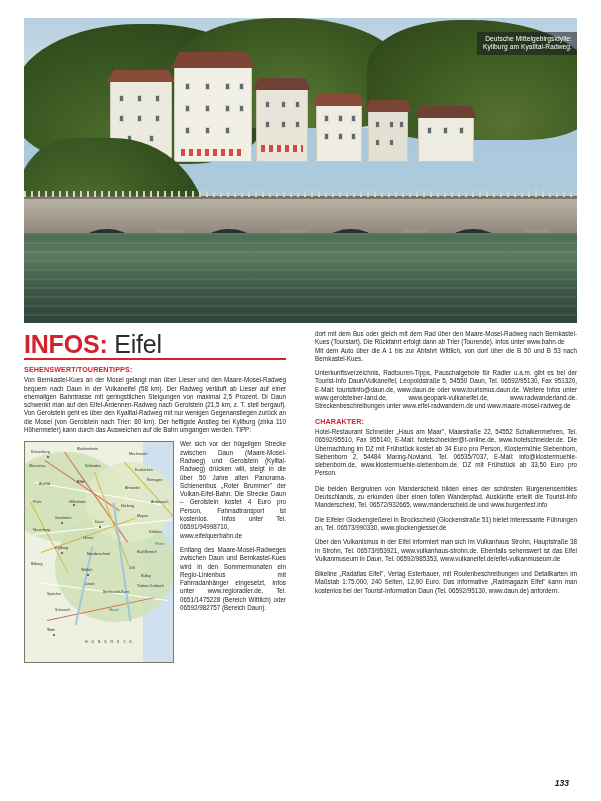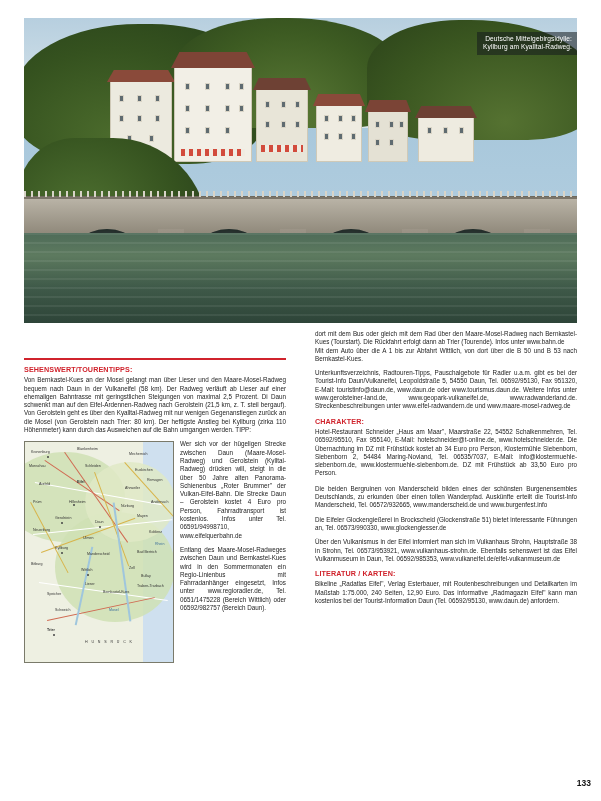--- a/index.html
+++ b/index.html
@@ -209,22 +209,22 @@
   }
   .signpic .post {
     position:absolute; width:3px; background:#b9b2a0; border:1px solid #8b856f;
   }
 
   .caption-under {
     font-size: 6px; color:#333; margin-top:2px;
   }
 
   .pagenum {
-    position:absolute; right: 10px; bottom: 13px;
-    font-size: 8.5px; color:#111; font-weight:bold;
+    position:absolute; right: 32px; bottom: 13px;
+    font-size: 8.5px; color:#111; font-weight:bold;font-style:italic;
   }
 
   .clearfix:after { content:""; display:block; clear:both; }
 </style>
 </head>
 <body>
 
 <div class="page">
 
   <div class="photo">
@@ -307,20 +307,24 @@
       <div class="pier" style="left:378px;"></div>
       <div class="pier" style="left:500px;"></div>
     </div>
 
     <div class="water"></div>
 
     <div class="photo-caption" style="white-space:pre-line;">Deutsche Mittelgebirgsidylle:
 Kyllburg am Kyalltal-Radweg.</div>
   </div>
 
+  <div class="headline">
+    <span class="red">INFOS:</span>
+    <span class="dark">Eifel</span>
+  </div>
   <div class="head-rule"></div>
 
   <div class="col col-left">
 
     <div class="sec-block clearfix">
       <h3 class="sec">SEHENSWERT/TOURENTIPPS:</h3>
       <p class="body">Von Bernkastel-Kues an der Mosel gelangt man über Lieser und den Maare-Mosel-Radweg bequem nach Daun in der Vulkaneifel (58 km). Der Radweg verläuft ab Lieser auf einer ehemaligen Bahntrasse mit geringstlichen Steigungen von maximal 2,5 Prozent. Di Daun schwenkt man auf den Eifel-Ardennen-Radweg nach Gerolstein (21,5 km, z. T. steil bergauf). Von Gerolstein geht es über den Kyalltal-Radweg mit nur wenigen Gegenanstiegen zurück an die Mosel (von Gerolstein nach Trier: 80 km). Der heftigste Anstieg bei Kyllburg (zirka 110 Höhenmeter) kann durch das Ausweichen auf die Bahn umgangen werden. TIPP:</p>
 
       <div class="map">
         <div class="water-b" style="left:118px; top:0; width:34px; height:222px; background:#cfe0ef;"></div>
@@ -409,19 +413,18 @@
       <p class="body">Hotel-Restaurant Schneider „Haus am Maar", Maarstraße 22, 54552 Schalkenmehren, Tel. 06592/95510, Fax 955140, E-Mail: hotelschneider@t-online.de, www.hotelschneider.de. Die Übernachtung im DZ mit Frühstück kostet ab 34 Euro pro Person, Klostermühle Siebenborn, Siebenborn 2, 54484 Maring-Noviand, Tel. 06535/7037, E-Mail: info@klostermuehle-siebenborn.de, www.klostermuehle-siebenborn.de. DZ mit Frühstück ab 33,50 Euro pro Person.</p>
     </div>
 
     <div class="sec-block">
       <p class="body">Die beiden Bergruinen von Manderscheid bilden eines der schönsten Burgenensembles Deutschlands, zu erkunden über einen tollen Wanderpfad. Auskünfte erteilt die Tourist-Info Manderscheid, Tel. 06572/932665, www.manderscheid.de und www.burgenfest.info</p>
       <p class="body">Die Eifeler Glockengießerei in Brockscheid (Glockenstraße 51) bietet interessante Führungen an, Tel. 06573/990330, www.glockengiesser.de</p>
       <p class="body">Über den Vulkanismus in der Eifel informiert man sich im Vulkanhaus Strohn, Hauptstraße 38 in Strohn, Tel. 06573/953921, www.vulkanhaus-strohn.de. Ebenfalls sehenswert ist das Eifel Vulkanmuseum in Daun, Tel. 06592/985353, www.vulkaneifel.de/eifel-vulkanmuseum.de</p>
     </div>
 
     <div class="sec-block">
-      <h3 class="sec">LITERATUR / KARTEN:</h3>
       <p class="body">Bikeline „Radatlas Eifel", Verlag Esterbauer, mit Routenbeschreibungen und Detailkarten im Maßstab 1:75.000, 240 Seiten, 12,90 Euro. Das informative „Radmagazin Eifel" kann man kostenlos bei der Tourist-Information Daun (Tel. 06592/95130, www.daun.de) anfordern.</p>
     </div>
   </div>
 
   <div class="pagenum">133</div>
 </div>
 
 </body></html>

